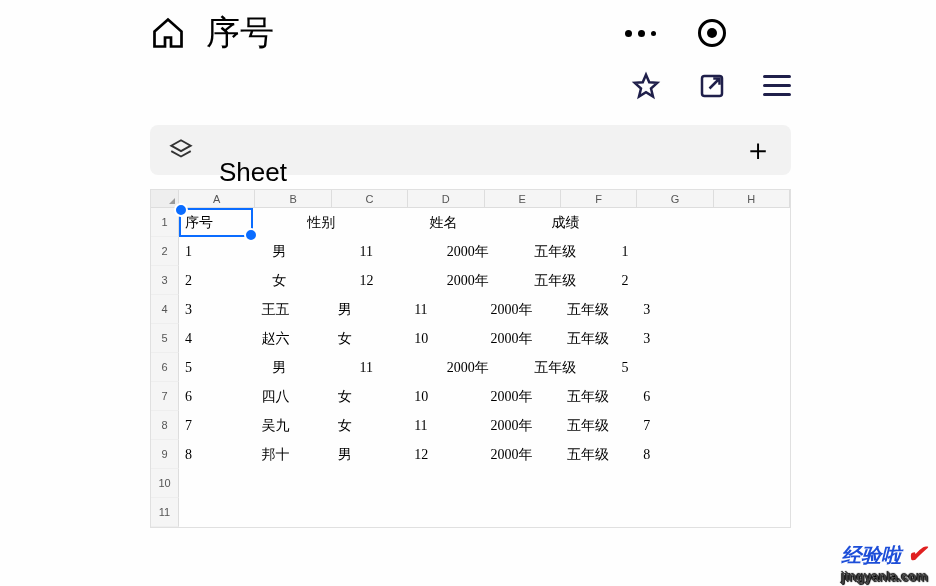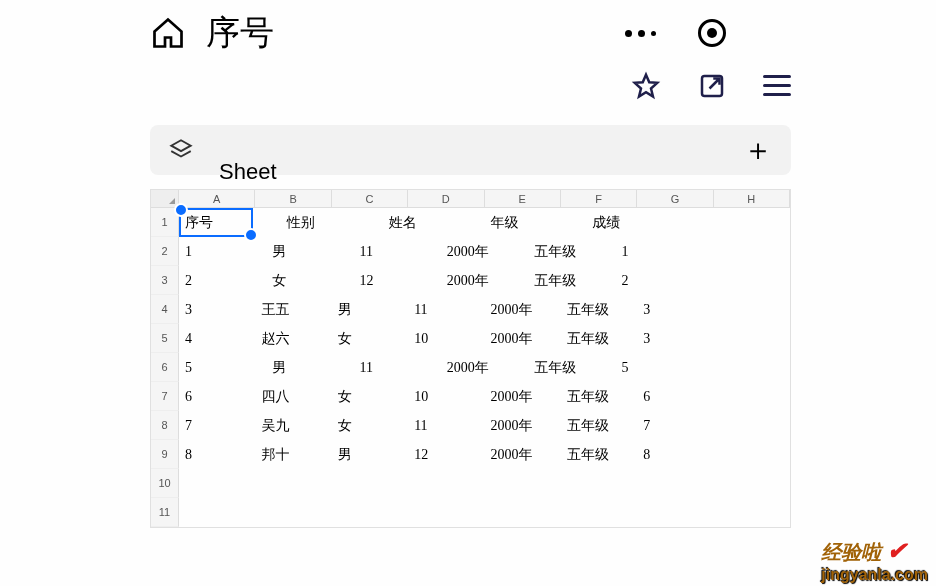--- a/index.html
+++ b/index.html
@@ -15,41 +15,41 @@
     .rec-icon { width: 28px; height: 28px; border: 3px solid #000; border-radius: 50%; display: flex; align-items: center; justify-content: center; }
     .rec-icon::after { content: ""; width: 10px; height: 10px; background: #000; border-radius: 50%; }
     
     .secondbar { display: flex; justify-content: flex-end; align-items: center; padding: 6px 145px 10px 0; gap: 36px; height: 55px;}
     .star-icon, .share-icon { width: 30px; height: 30px; stroke: #1f1f4a; stroke-width: 2; fill: none; cursor: pointer; }
     .burger { width: 28px; display: flex; flex-direction: column; gap: 6px; cursor: pointer; }
     .burger span { height: 3px; background: #1f1f4a; border-radius: 2px; width: 100%; display: block; }
     
     .sheetbar { display: flex; align-items: center; background: #f2f2f2; margin: 10px 145px 0 150px; border-radius: 8px; height: 50px; padding: 0 18px; }
     .layers-icon { width: 26px; height: 26px; margin-right: 25px; stroke: #333; stroke-width: 1.7; fill: none; }
-    .sheet-name { font-size: 22px; flex: 1; font-family: Arial, sans-serif; margin-top: 44px; }
+    .sheet-name { font-size: 26px; flex: 1; font-family: Arial, sans-serif; margin-top: 44px; }
     .add-icon { font-size: 30px; font-family: Arial, sans-serif; cursor: pointer; }
     
     .grid { margin: 14px 145px 0 150px; border: 1px solid #e0e0e0; font-family: "KaiTi","STKaiti",serif; font-size: 14px; position: relative; }
     .col-headers { display: flex; background: #f5f5f5; height: 18px; font-family: Arial,sans-serif; font-size: 11px; color: #555; }
     .corner { width: 28px; border-right: 1px solid #ddd; border-bottom: 1px solid #ddd; background: #eee; position: relative; }
     .corner::after { content: ""; position: absolute; right: 3px; bottom: 3px; width: 0; height: 0; border-left: 6px solid transparent; border-bottom: 6px solid #999; }
     .ch { flex: 1; min-width: 74px; text-align: center; border-right: 1px solid #ddd; border-bottom: 1px solid #ddd; line-height: 18px; }
     .row { display: flex; height: 29px; }
     .rh { width: 28px; background: #f5f5f5; border-right: 1px solid #ddd; border-bottom: 1px solid #eee; text-align: center; font-size: 11px; font-family: Arial,sans-serif; line-height: 29px; color: #555; }
     .cell { flex: 1; min-width: 74px; border-right: 1px solid transparent; border-bottom: 1px solid transparent; padding: 5px 6px; font-size: 14px; line-height: 19px; }
     
     .sel-box { position: absolute; top: 18px; left: 28px; width: 74px; height: 29px; border: 2px solid #0a6cff; pointer-events: none; }
     .sel-handle { position: absolute; width: 14px; height: 14px; background: #0a6cff; border-radius: 50%; border: 2px solid #fff; }
     .sel-handle.tl { top: -7px; left: -7px; }
     .sel-handle.br { bottom: -7px; right: -7px; }
     
     .watermark { position: absolute; right: 8px; bottom: 2px; color: #d01818; font-family: Arial, "Microsoft YaHei", sans-serif; font-size: 20px; font-weight: bold; font-style: italic; text-shadow: 1px 1px 0 #fff, -1px -1px 0 #fff; }
-    .watermark .red { color: #a16207; }
+    .watermark .red { color: #1d4ed8; }
     .watermark .chk { color: #e02020; font-size: 24px; }
-    .watermark .url { display: block; font-size: 16px; font-style: normal; font-weight: bold; color: #a16207; text-shadow: 1px 1px 1px #000, -1px -1px 1px #000; text-align: left; }
+    .watermark .url { display: block; font-size: 13px; font-style: normal; font-weight: bold; color: #404040; text-shadow: 1px 1px 1px #000, -1px -1px 1px #000; text-align: left; }
   </style>
 </head>
 <body>
 
 <div class="topbar">
   <svg class="home-icon" viewBox="0 0 24 24" fill="none" stroke="#000" stroke-width="1.8">
       <path d="M3 11 L12 3 L21 11 V21 H14 V15 H10 V21 H3 Z"></path>
     </svg>
   <div class="page-title">序号</div>
   <div class="topbar-right">
@@ -97,21 +97,20 @@
     <div class="ch">F</div>
     <div class="ch">G</div>
     <div class="ch">H</div>
   </div>
   <div id="rows">
       <div class="row">
         <div class="rh">1</div>
         <div class="cell">序号</div>
         <div class="cell">性别</div>
         <div class="cell">姓名</div>
-        <div class="cell">年级</div>
         <div class="cell">成绩</div>
         <div class="cell"></div>
       </div>
       <div class="row">
         <div class="rh">2</div>
         <div class="cell">1</div>
         <div class="cell">男</div>
         <div class="cell">11</div>
         <div class="cell">2000年</div>
         <div class="cell">五年级</div>

